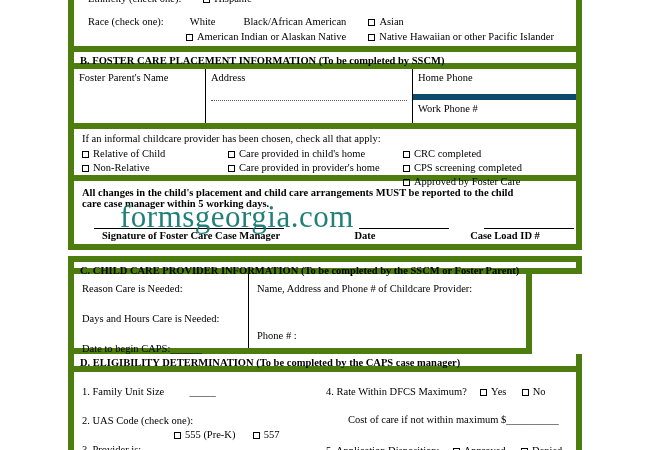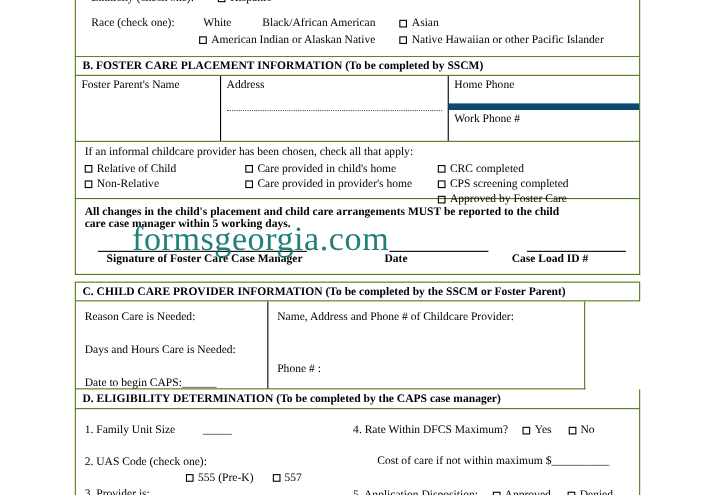--- a/index.html
+++ b/index.html
@@ -17,21 +17,21 @@
     overflow: hidden;
   }
   .page {
     position: absolute;
     left: 68px;
     top: 0;
     width: 514px;
     height: 450px;
   }
   .box {
-    border: 1px solid #4d7c0f;
+    border: 6px solid #4d7c0f;
     box-sizing: border-box;
   }
   .bb { border-bottom: 6px solid #0c4a6e; }
   .br { border-right: 1px solid #000; }
   .row { display: flex; }
   .cell { box-sizing: border-box; padding: 3px 5px; }
   .section-head {
     font-weight: bold;
     font-size: 10.5px;
     padding: 3px 5px 3px 6px;

